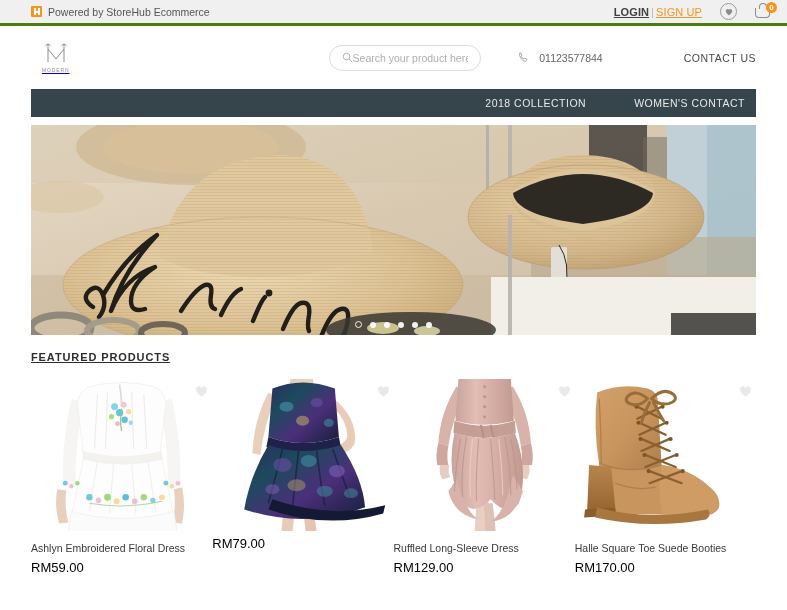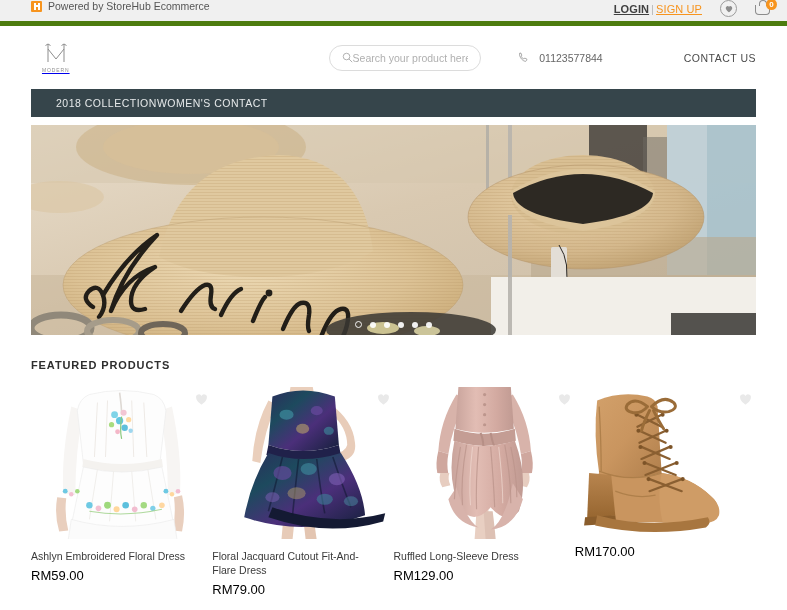--- a/index.html
+++ b/index.html
@@ -13,23 +13,23 @@
     overflow: hidden;
     font-family: "Liberation Sans", sans-serif;
     color: #333;
     -webkit-font-smoothing: antialiased;
   }
 
   
   .topbar {
     height: 26px;
     background: #f0f0f0;
-    border-bottom: 5px solid #4d7c0f;
-    display: flex;
-    align-items: flex-start;
+    border-bottom: 3px solid #4d7c0f;
+    display: flex;
+    align-items: center;
     padding: 0 12px 0 31px;
     box-sizing: border-box;
     font-size: 10.5px;
   }
   .powered {
     display: flex;
     align-items: center;
     gap: 6px;
     color: #555;
   }
@@ -182,22 +182,24 @@
     padding-left: 43px;
   }
 
   
   .navbar {
     margin: 0 31px;
     height: 28px;
     background: #36454b;
     display: flex;
     align-items: center;
-    padding: 0 25px;
+    padding: 0 11px;
     box-sizing: border-box;
+    gap: 48px;
+    justify-content: flex-end;
   }
   .nav-item {
     color: #e6e9ea;
     font-size: 10.5px;
     letter-spacing: .5px;
     text-decoration: none;
     white-space: nowrap;
   }
 
   
@@ -226,25 +228,26 @@
   }
   .dot.active {
     background: transparent;
     border: 1.4px solid #ffffff;
     box-sizing: border-box;
     width: 7px; height: 7px;
   }
 
   
   .section-title {
-    margin: 24px 31px 0;
+    margin: 16px 31px 0;
     font-size: 11px;
     font-weight: bold;
     letter-spacing: .9px;
     color: #2e2e2e;
+    text-decoration: underline;
   }
   .products {
     margin: 16px 31px 0;
     display: grid;
     grid-template-columns: repeat(4, 1fr);
   }
   .card { position: relative; }
   .thumb {
     height: 152px;
     background: #ffffff;
@@ -572,21 +575,20 @@
           <ellipse cx="60" cy="110" rx="7" ry="5" fill="#7f5fb5" opacity=".6"></ellipse>
           <ellipse cx="138" cy="114" rx="7" ry="5" fill="#4f9fb0" opacity=".5"></ellipse>
         </g>
       </svg>
     </div>
     <span class="wish">
       <svg viewBox="0 0 16 16" aria-hidden="true">
           <path d="M8 14.3S1.4 9.9 1.4 5.8A3.5 3.5 0 0 1 8 3.6a3.5 3.5 0 0 1 6.6 2.2C14.6 9.9 8 14.3 8 14.3z" fill="#e9e9e9"></path>
         </svg>
     </span>
-    <div class="p-name">Floral Jacquard Cutout Fit-And-Flare Dress</div>
     <div class="p-price">RM79.00</div>
   </div>
 
   <div class="card">
     <div class="thumb">
       <svg viewBox="0 0 180 152" preserveAspectRatio="xMidYMid slice" aria-hidden="true">
         <defs>
           <linearGradient id="pk" x1="0" y1="0" x2="1" y2="0">
             <stop offset="0" stop-color="#c9a49c"></stop>
             <stop offset=".35" stop-color="#e2bdb4"></stop>
@@ -710,16 +712,17 @@
           <path d="M40 104 q20 8 40 4"></path>
           <path d="M24 20 q2 34 2 64"></path>
         </g>
       </svg>
     </div>
     <span class="wish">
       <svg viewBox="0 0 16 16" aria-hidden="true">
           <path d="M8 14.3S1.4 9.9 1.4 5.8A3.5 3.5 0 0 1 8 3.6a3.5 3.5 0 0 1 6.6 2.2C14.6 9.9 8 14.3 8 14.3z" fill="#e9e9e9"></path>
         </svg>
     </span>
+    <div class="p-name">Halle Square Toe Suede Booties</div>
     <div class="p-price">RM170.00</div>
   </div>
 
 </div>
 
 </body></html>

